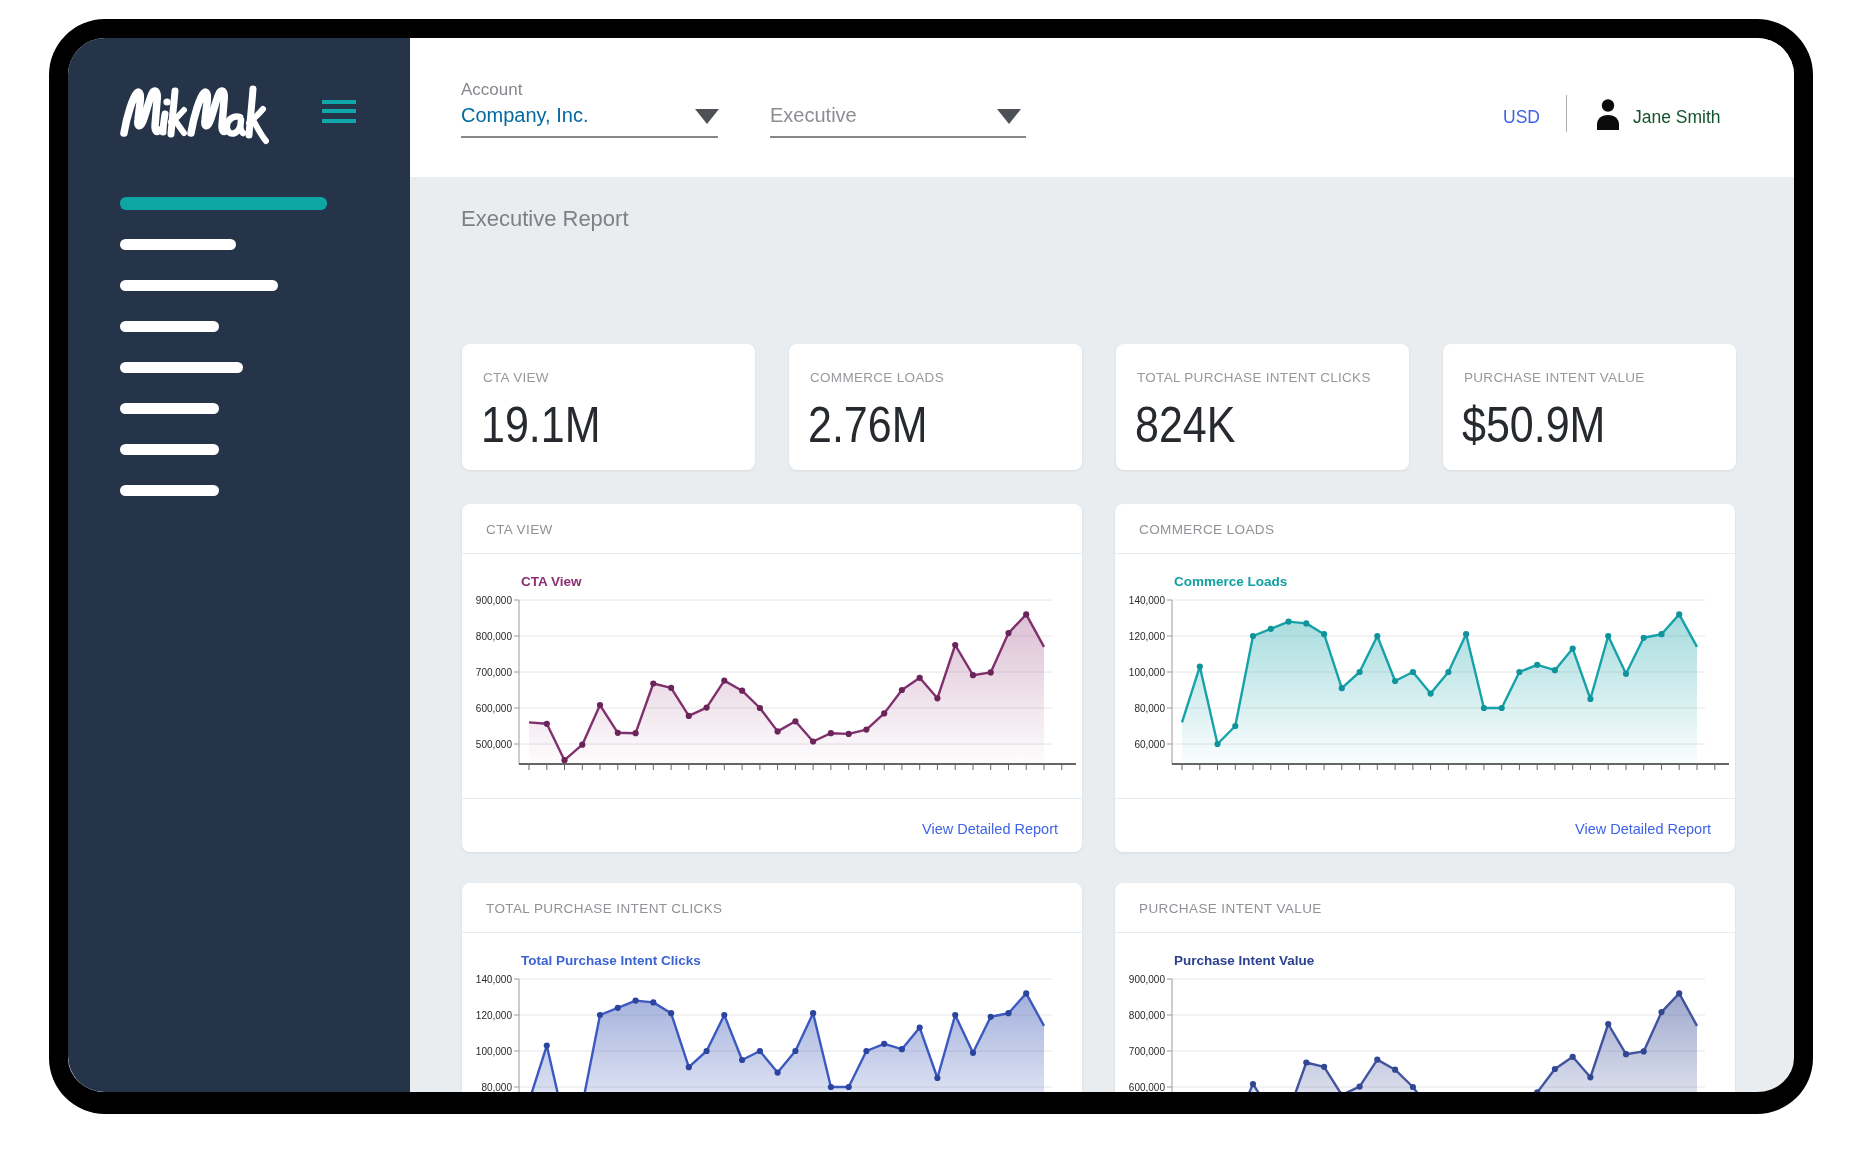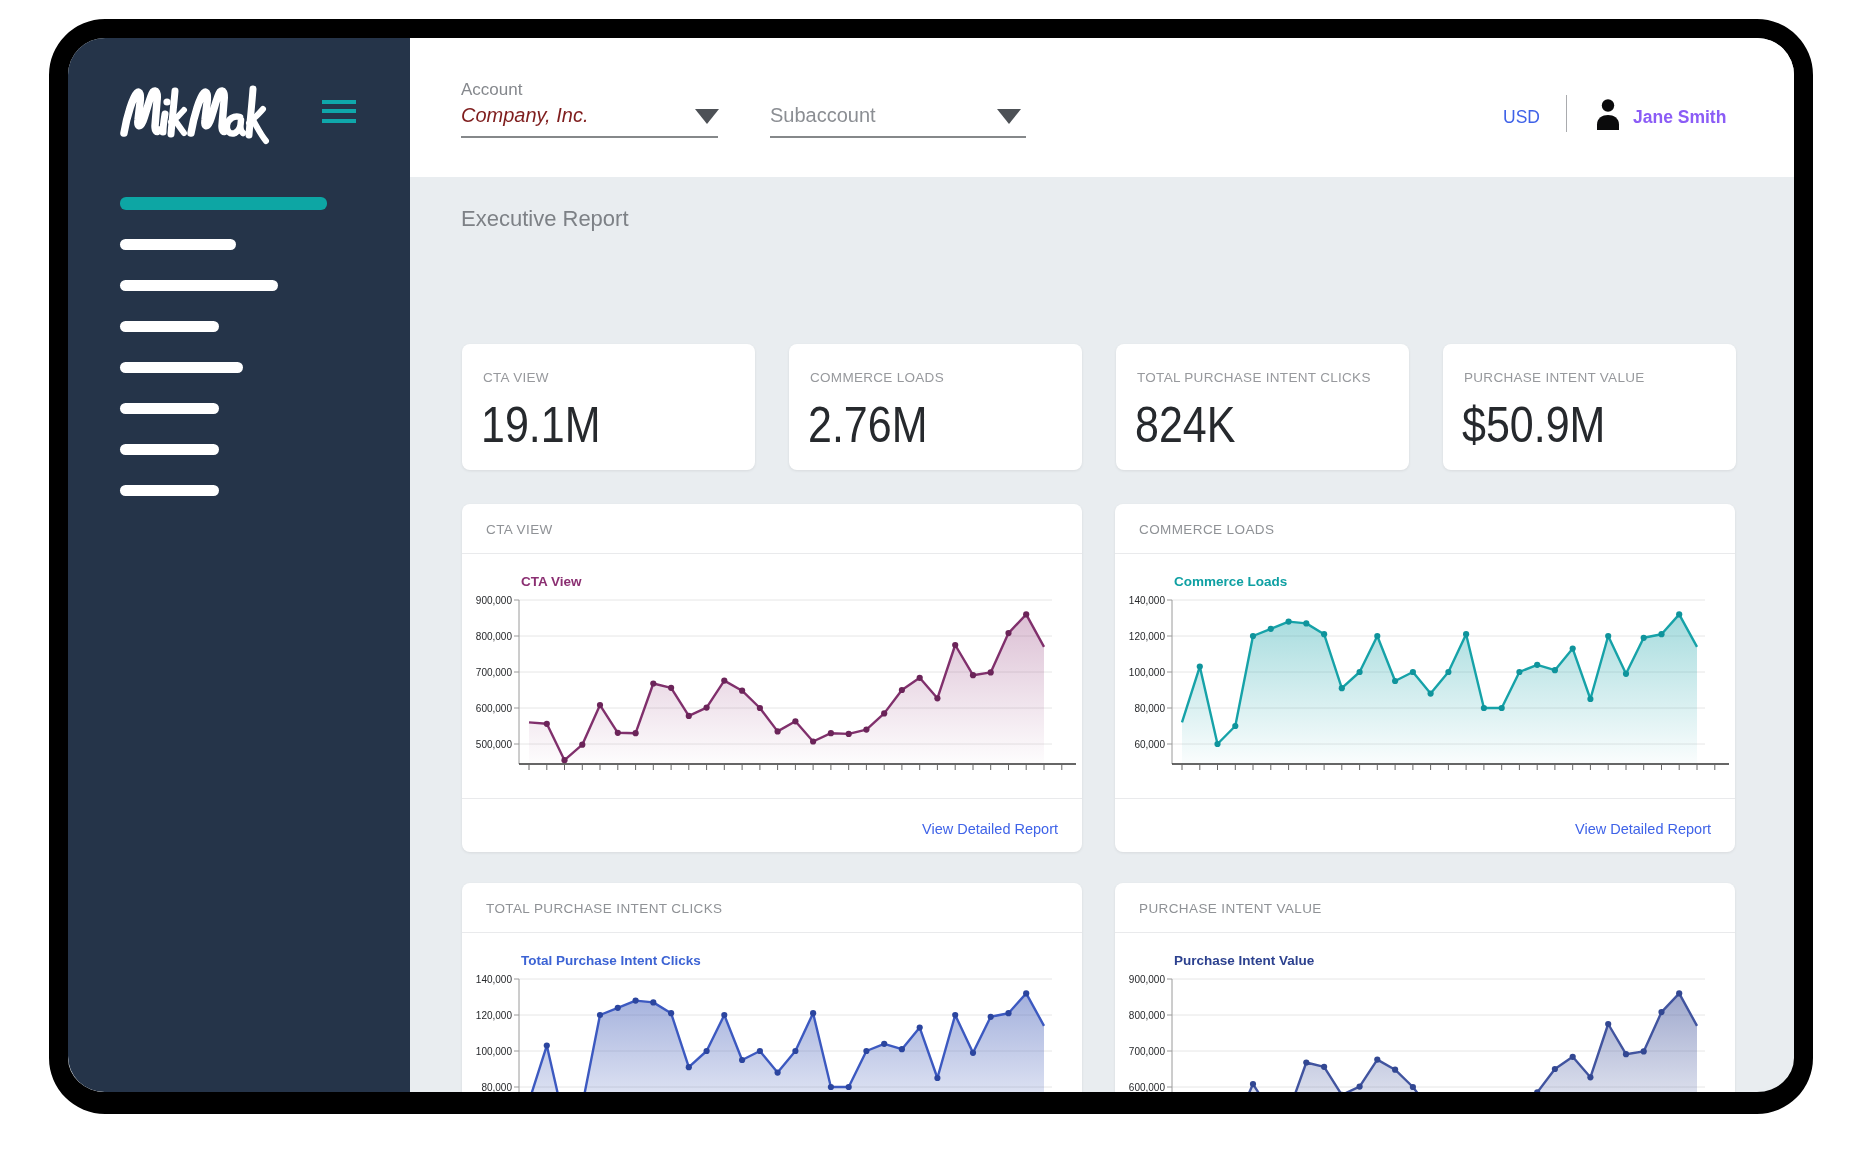--- a/index.html
+++ b/index.html
@@ -7,29 +7,29 @@
   border:19px solid #000; border-bottom-width:22px; border-radius:56px; background:#e9edf0; overflow:hidden; }
 .inner { position:absolute; left:0; top:0; width:1726px; height:1054px;padding-left:24px; }
 .sidebar { position:absolute; left:0; top:0; width:342px; height:1054px; background:#253449; border-radius:0 0 0 36px; }
 .topbar { position:absolute; left:342px; top:0; width:1384px; height:139px; background:#fff; }
 .sbar { position:absolute; left:52px; height:11px; border-radius:6px; background:#fff; }
 .sbar.teal { background:#0da6a4; }
 .logo { position:absolute; left:52px; top:44px; }
 .burger { position:absolute; left:254px; top:62px; }
 .burger div { width:34px; height:4px; background:#0fa7aa; margin-bottom:5.3px; }
 .acclabel { position:absolute; left:51px; top:42px; font-size:17px; color:#85888d; }
-.accval { position:absolute; left:51px; top:66px; font-size:20px; color:#7f1d1d;font-style:italic; }
+.accval { position:absolute; left:51px; top:66px; font-size:20px; color:#0369a1; }
 .subval { position:absolute; left:360px; top:66px; font-size:20px; color:#8b8e93; }
 .tri { position:absolute; width:0; height:0; border-left:12px solid transparent;
   border-right:12px solid transparent; border-top:15px solid #4d5156; top:71px; }
 .uline { position:absolute; top:98px; height:1.5px; background:#85888a; }
 .usd { position:absolute; left:1093px; top:69px; font-size:17.5px; color:#3f62e8; }
 .navdiv { position:absolute; left:1156px; top:57px; width:1px; height:37px; background:#a9abae; }
 .person { position:absolute; left:1185px; top:60px; }
-.jane { position:absolute; left:1223px; top:69px; font-size:17.5px; font-weight:bold; color:#8b5cf6; }
+.jane { position:absolute; left:1223px; top:69px; font-size:17.5px; font-weight:normal; color:#14532d; }
 .exsum { position:absolute; left:393px; top:168px; font-size:22px; color:#7d8186; }
 .fbar { position:absolute; left:394px; top:222px; width:1274px; height:50px; background:#fff;
   border-radius:10px; box-shadow:0 1px 3px rgba(0,0,0,0.10); }
 .ficon { position:absolute; left:20px; top:15px; }
 .ftext { position:absolute; top:15px; font-size:15.5px; color:#83878c; }
 .ftext b { color:#2c2f34; text-decoration:underline; }
 .fchev { position:absolute; left:1232px; top:19px; }
 .kpi { position:absolute; top:306px; width:293px; height:126px; background:#fff; border-radius:8px;
   box-shadow:0 1px 3px rgba(0,0,0,0.08); }
 .klabel { position:absolute; left:21px; top:26px; font-size:13.5px; letter-spacing:0.3px; color:#97999d; }
@@ -71,21 +71,21 @@
         <div class="sbar" style="top:324px;width:123px;"></div>
         <div class="sbar" style="top:365px;width:99px;"></div>
         <div class="sbar" style="top:406px;width:99px;"></div>
         <div class="sbar" style="top:447px;width:99px;"></div>
   </div>
   <div class="topbar">
     <div class="acclabel">Account</div>
     <div class="accval">Company, Inc.</div>
     <div class="tri" style="left:285px;"></div>
     <div class="uline" style="left:51px;width:257px;"></div>
-    <div class="subval">Subaccount</div>
+    <div class="subval">Executive</div>
     <div class="tri" style="left:587px;"></div>
     <div class="uline" style="left:360px;width:256px;"></div>
     <div class="usd">USD</div>
     <div class="navdiv"></div>
     <div class="person"><svg width="26" height="33" viewBox="0 0 26 33" fill="#0b0b0c">
 <circle cx="13" cy="7.5" r="6.2"></circle>
 <path d="M2 32 v-5.5 c0 -6.5 5.5 -9.5 11 -9.5 s11 3 11 9.5 V32 Z"></path>
 </svg></div>
     <div class="jane">Jane Smith</div>
   </div>

